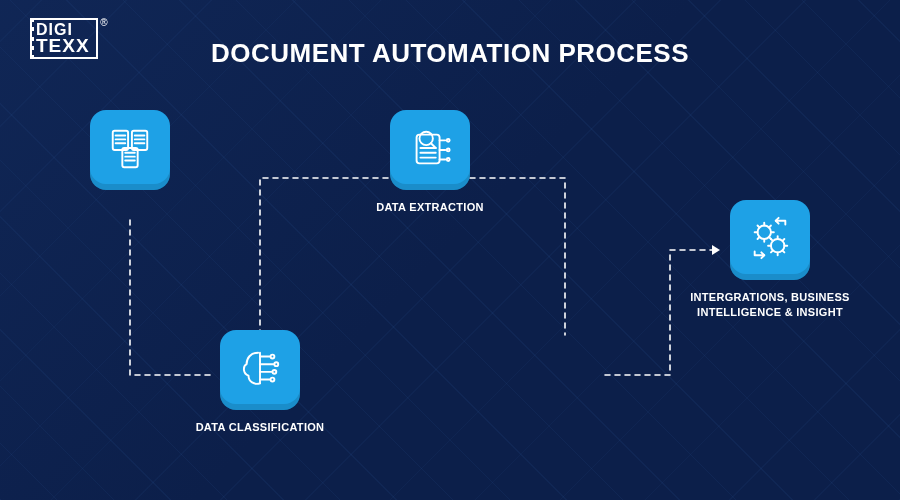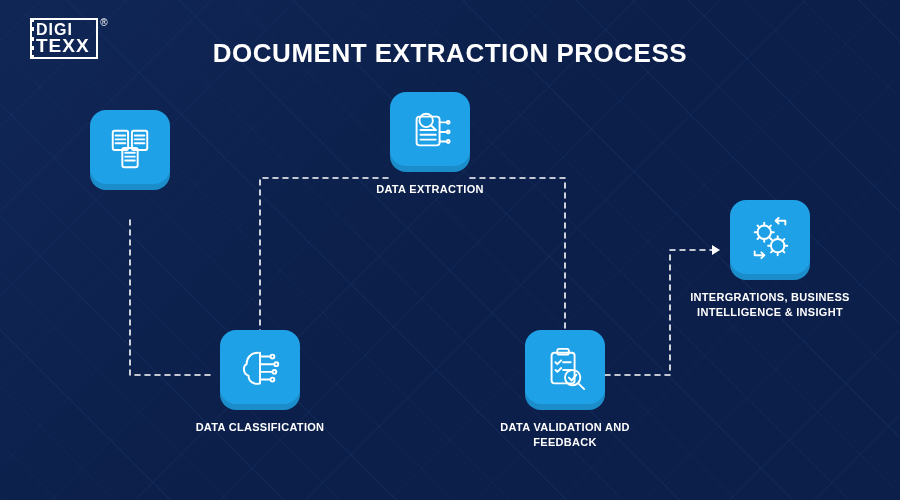--- a/index.html
+++ b/index.html
@@ -89,21 +89,21 @@
         <span></span>
         <span></span>
         <span></span>
       </div>
     <div class="logo-top">DIGI</div>
     <div class="logo-bot">TEXX</div>
     <div class="logo-reg">®</div>
   </div>
 </div>
 
-<div class="title">DOCUMENT EXTRACTION PROCESS</div>
+<div class="title">DOCUMENT AUTOMATION PROCESS</div>
 
 <svg class="connectors" viewBox="0 0 900 500">
   <g stroke="#ffffff" stroke-width="1.6" stroke-dasharray="5 5" fill="none" stroke-linecap="round" stroke-linejoin="round">
     <path d="M 130 220 L 130 375 L 210 375"></path>
     <path d="M 260 335 L 260 178 L 390 178"></path>
     <path d="M 470 178 L 565 178 L 565 335"></path>
     <path d="M 605 375 L 670 375 L 670 250 L 720 250"></path>
     <polygon points="720,250 712,245 712,255" fill="#ffffff" stroke="none"></polygon>
   </g>
 </svg>
@@ -144,21 +144,21 @@
           <line x1="24" y1="28" x2="36" y2="28"></line>
             <circle cx="39" cy="28" r="2"></circle>
           <line x1="24" y1="36" x2="34" y2="36"></line>
             <circle cx="37" cy="36" r="2"></circle>
         </svg>
       </span>
     </div>
     <div class="label">DATA CLASSIFICATION</div>
   </div>
 
-  <div class="node" style="left:340px; top:92px;">
+  <div class="node" style="left:340px; top:110px;">
     <div class="tile">
       <span>
         <svg viewBox="0 0 48 48">
           <rect x="10" y="10" width="24" height="30" rx="3"></rect>
           <line x1="14" y1="24" x2="30" y2="24"></line>
             <line x1="14" y1="29" x2="30" y2="29"></line>
             <line x1="14" y1="34" x2="30" y2="34"></line>
           <circle cx="20" cy="14" r="7"></circle>
           <line x1="25" y1="19" x2="30" y2="24"></line>
           <line x1="34" y1="16" x2="40" y2="16"></line>
@@ -166,38 +166,20 @@
           <line x1="34" y1="26" x2="40" y2="26"></line>
             <circle cx="43" cy="26" r="1.5"></circle>
           <line x1="34" y1="36" x2="40" y2="36"></line>
             <circle cx="43" cy="36" r="1.5"></circle>
         </svg>
       </span>
     </div>
     <div class="label">DATA EXTRACTION</div>
   </div>
 
-  <div class="node" style="left:475px; top:330px;">
-    <div class="tile">
-      <span>
-        <svg viewBox="0 0 48 48">
-          <rect x="10" y="8" width="24" height="32" rx="3"></rect>
-          <rect x="16" y="4" width="12" height="6" rx="2"></rect>
-          <polyline points="14,18 16,20 20,16"></polyline>
-            <line x1="22" y1="18" x2="30" y2="18"></line>
-          <polyline points="14,26 16,28 20,24"></polyline>
-            <line x1="22" y1="26" x2="30" y2="26"></line>
-          <circle cx="32" cy="34" r="8"></circle>
-          <line x1="38" y1="40" x2="44" y2="46"></line>
-          <polyline points="28,34 31,37 36,31"></polyline>
-        </svg>
-      </span>
-    </div>
-    <div class="label">DATA VALIDATION AND FEEDBACK</div>
-  </div>
 
   <div class="node" style="left:680px; top:200px;">
     <div class="tile">
       <span>
         <svg viewBox="0 0 48 48">
           <circle cx="18" cy="18" r="7"></circle>
           <g>
             <line x1="18" y1="8" x2="18" y2="11"></line>
               <line x1="18" y1="25" x2="18" y2="28"></line>
             <line x1="8" y1="18" x2="11" y2="18"></line>

